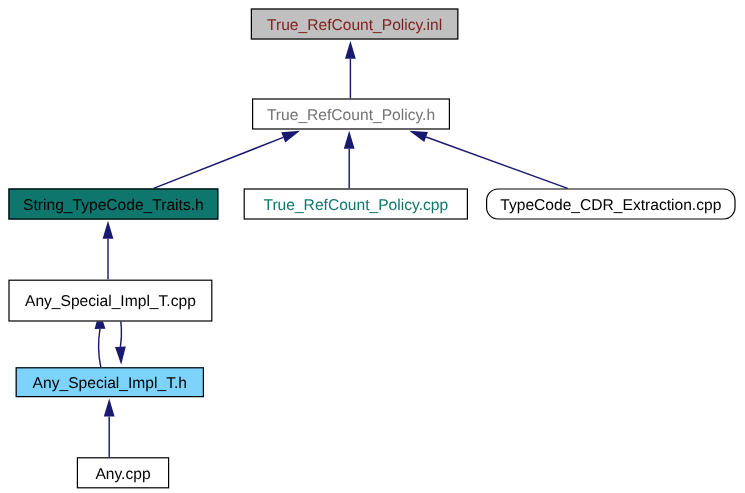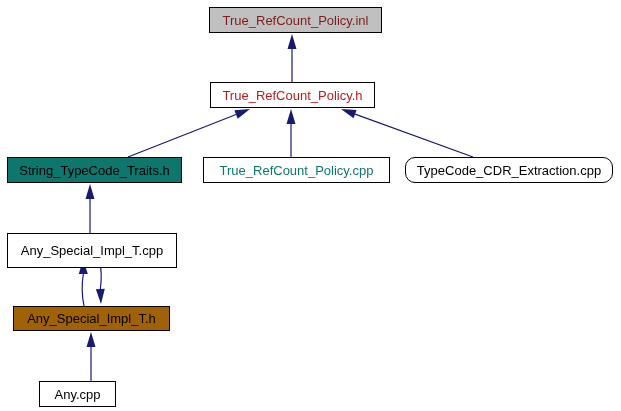--- a/index.html
+++ b/index.html
@@ -60,35 +60,35 @@
       <polygon points="83,259 87.81805850761543,273.90088293414834 78.82009493710186,274.09232896756356" fill="#191970"></polygon>
       <path d="M99 258 Q102.67138929299288 273.37676713950816 100.3484416358554 289.0141576246741" stroke="#191970" stroke-width="1.2" fill="none"></path>
       <polygon points="101,304 95.85268892325763,289.2096251339175 104.84419434845316,288.81869011543074" fill="#191970"></polygon>
       <path d="M91 381 L91 347" stroke="#191970" stroke-width="1.2" fill="none"></path>
       <polygon points="91,332 95.5,347 86.5,347" fill="#191970"></polygon>
     </svg>
   <div id="node-layer">
       <div class="graph-node root" style="left: 209px; top: 7px; width: 173px; height: 26px; border-color: rgb(0, 0, 0); background: rgb(192, 192, 192); color: #7f1d1d;">
         <span>True_RefCount_Policy.inl</span>
       </div>
-      <div class="graph-node" style="left: 210px; top: 82px; width: 165px; height: 26px; border-color: rgb(0, 0, 0); background: rgb(255, 255, 255); color: #b91c1c; text-align: center;">
+      <div class="graph-node" style="left: 210px; top: 82px; width: 165px; height: 26px; border-color: rgb(0, 0, 0); background: rgb(255, 255, 255); color: #737373; text-align: center;">
         <span>True_RefCount_Policy.h</span>
       </div>
       <div class="graph-node" style="left: 7px; top: 157px; width: 175px; height: 26px; border-color: rgb(0, 0, 0); background: #0f766e; color: rgb(0, 0, 0);">
         <span>String_TypeCode_Traits.h</span>
       </div>
       <div class="graph-node" style="left: 203px; top: 157px; width: 187px; height: 26px; border-color: rgb(0, 0, 0); background: rgb(255, 255, 255); color: #0f766e;">
         <span>True_RefCount_Policy.cpp</span>
       </div>
       <div class="graph-node" style="left: 405px; top: 157px; width: 208px; height: 26px; border-color: rgb(0, 0, 0); background: rgb(255, 255, 255); color: rgb(0, 0, 0); border-radius: 10px;">
         <span>TypeCode_CDR_Extraction.cpp</span>
       </div>
       <div class="graph-node" style="left: 7px; top: 233px; width: 170px; height: 35px; border-color: rgb(0, 0, 0); background: rgb(255, 255, 255); color: rgb(0, 0, 0);">
         <span>Any_Special_Impl_T.cpp</span>
       </div>
-      <div class="graph-node" style="left: 13px; top: 306px; width: 157px; height: 25px; border-color: rgb(0, 0, 0); background: #a16207; color: rgb(0, 0, 0);">
+      <div class="graph-node" style="left: 13px; top: 306px; width: 157px; height: 25px; border-color: rgb(0, 0, 0); background: #7dd3fc; color: rgb(0, 0, 0);">
         <span>Any_Special_Impl_T.h</span>
       </div>
-      <div class="graph-node" style="left: 39px; top: 381px; width: 77px; height: 26px; border-color: rgb(0, 0, 0); background: rgb(255, 255, 255); color: rgb(0, 0, 0);">
+      <div class="graph-node" style="left: 64px; top: 381px; width: 77px; height: 26px; border-color: rgb(0, 0, 0); background: rgb(255, 255, 255); color: rgb(0, 0, 0);">
         <span>Any.cpp</span>
       </div>
     </div>
 </div>
 
 </body></html>

